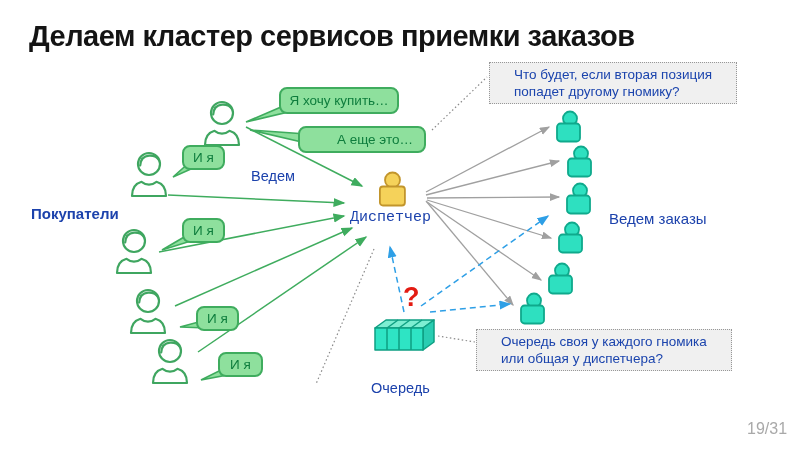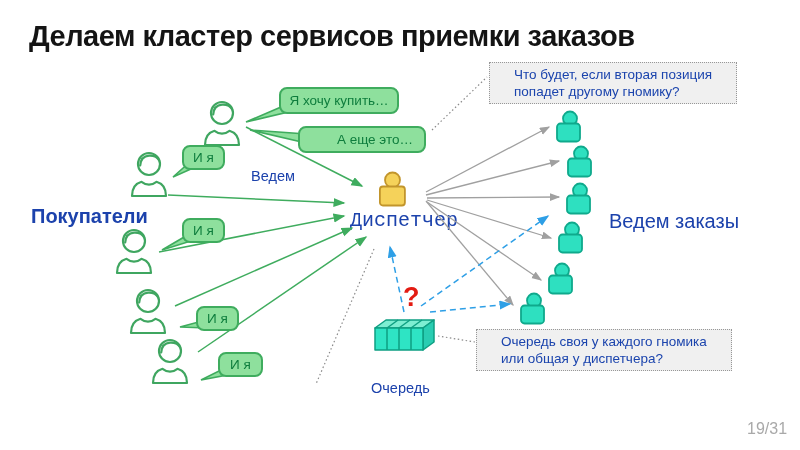--- a/index.html
+++ b/index.html
@@ -6,21 +6,21 @@
   .slide{
     position:relative;width:800px;height:450px;background:#ffffff;overflow:hidden;
     font-family:"Liberation Sans", sans-serif;
   }
   .abs{position:absolute;}
   .title{
     left:29px;top:20px;width:760px;
     font-size:29px;font-weight:bold;color:#141414;letter-spacing:-0.5px;
     white-space:nowrap;
   }
-  .blue-label{color:#1C42AC;font-size:20px;white-space:nowrap;}
+  .blue-label{color:#1C42AC;font-size:15px;white-space:nowrap;}
   .bold{font-weight:bold;}
   .bubble{
     background:#8EE09D;border:2px solid #3FAC5E;border-radius:8px;
     color:#0E7D3D;font-size:13.5px;display:flex;align-items:center;justify-content:center;
     box-sizing:border-box;white-space:nowrap;z-index:3;
   }
   .bubble.right{justify-content:flex-end;padding-right:11px;}
   .note{
     background:#F0F0F0;border:1px dotted #979797;color:#1B44AD;
     font-size:13.5px;line-height:17px;padding:3px 24px;white-space:pre-line;

